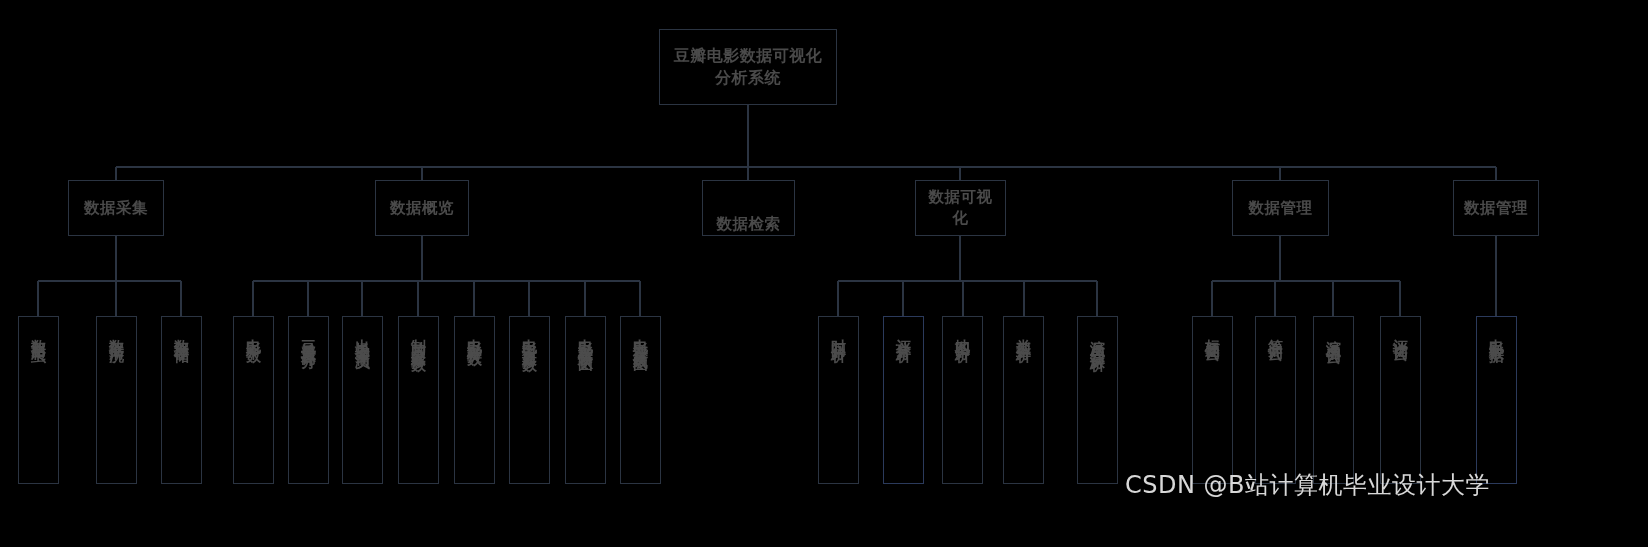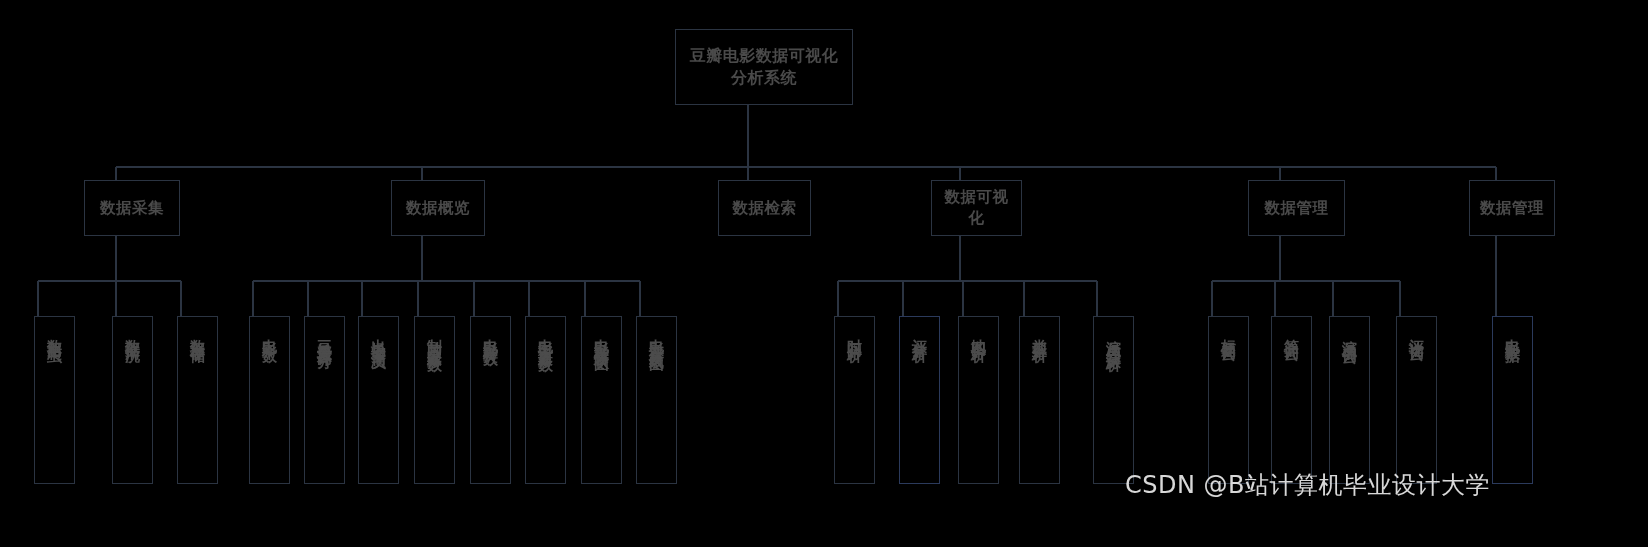--- a/index.html
+++ b/index.html
@@ -12,21 +12,20 @@
 
   .node{
     position:absolute;
     box-sizing:border-box;
     border:1.6px solid #2b3442;
     background:#000;
     color:#585858;
     display:flex;align-items:center;justify-content:center;
     text-align:center;
     letter-spacing:.5px;
-    margin-left:16px;
   }
   .node.l1{font-size:16px;line-height:22px;font-weight:700;color:#4a4a4a;padding:0 8px;}
   .node.l2{font-size:15.5px;line-height:21px;font-weight:700;color:#4a4a4a;padding:0 6px;}
   .node.leaf{
     font-size:15px;line-height:20px;font-weight:700;color:#4c4c4c;
     writing-mode:vertical-rl;text-orientation:upright;
     align-items:center;justify-content:flex-start;
     padding-top:10px;
     letter-spacing:3px;
   }
@@ -105,21 +104,21 @@
   </div>
 
   <div class="node l2" style="left:68px;top:180px;width:96px;height:56px;">
     <span>数据采集</span>
   </div>
 
   <div class="node l2" style="left:375px;top:180px;width:94px;height:56px;text-align:center;">
     <span>数据概览</span>
   </div>
 
-  <div class="node l2" style="left:702px;top:180px;width:93px;height:56px;">
+  <div class="node l2" style="left:702px;top:180px;width:93px;height:56px;align-items:flex-end;">
     <span>数据检索</span>
   </div>
 
   <div class="node l2" style="left:915px;top:180px;width:91px;height:56px;">
     <span>数据可视化</span>
   </div>
 
   <div class="node l2" style="left:1232px;top:180px;width:97px;height:56px;">
     <span>数据管理</span>
   </div>

